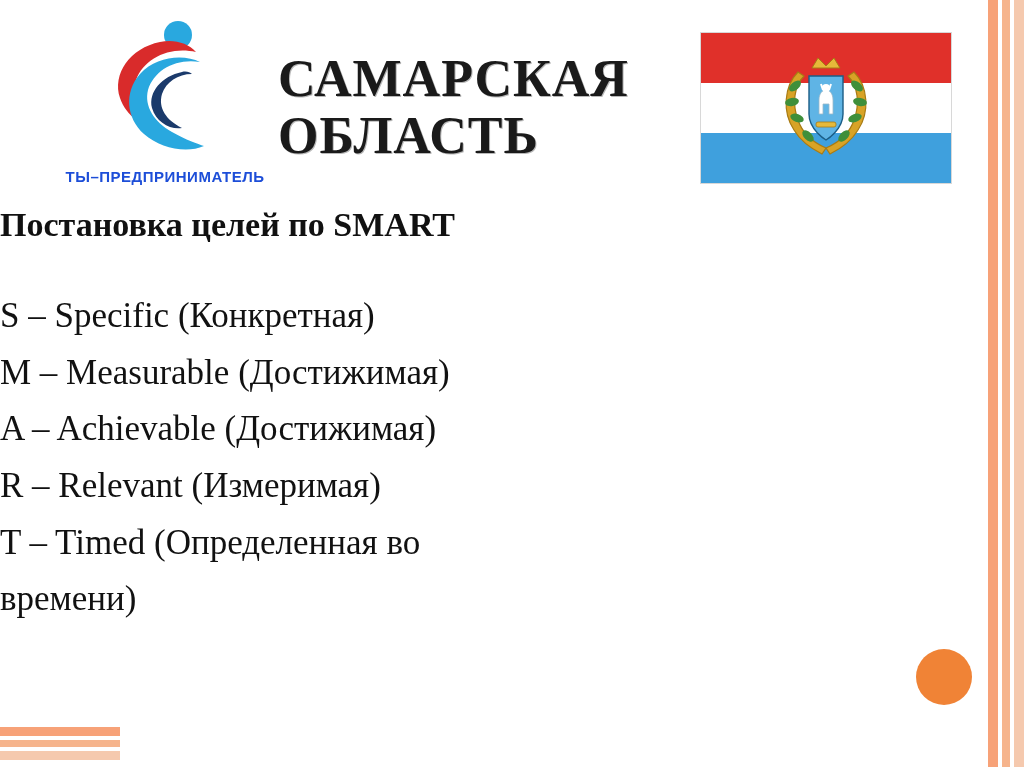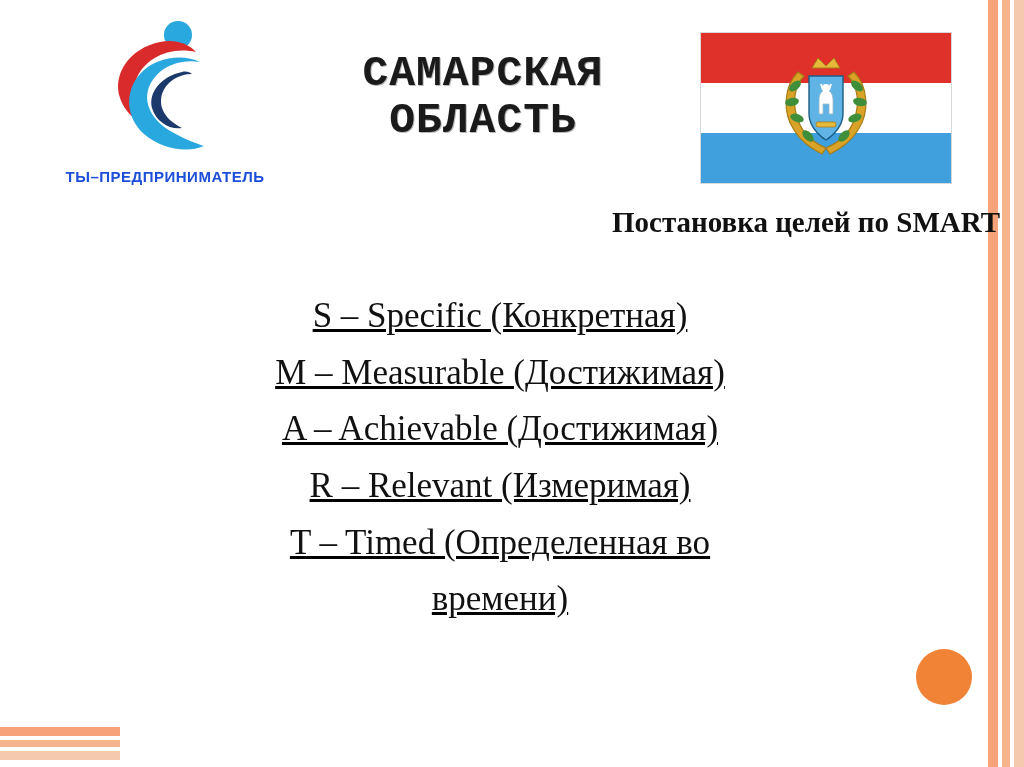--- a/index.html
+++ b/index.html
@@ -105,24 +105,24 @@
     font-size: 15px;
     letter-spacing: 0.5px;
     color: #1d4ed8;
   }
 
   .slide-title {
     position: absolute;
     left: 278px;
     top: 42px;
     width: 410px;
-    text-align: center;
-    font-family: Liberation Mono, monospace;
+    text-align: left;
+    font-family: Liberation Serif, serif;
     font-weight: bold;
-    font-size: 43px;
+    font-size: 52px;
     line-height: 1.1;
     letter-spacing: 1px;
     color: #1a1a1a;
     text-shadow: 1px 1px 0 #b9b9b9;
   }
 
   
   .flag {
     position: absolute;
     left: 700px;
@@ -145,35 +145,34 @@
     width: 96px;
     height: 112px;
   }
 
   
   .subtitle {
     position: absolute;
     left: 0;
     top: 206px;
     width: 1000px;
-    text-align: right;
+    text-align: left;
     font-family: "Liberation Serif", serif;
     font-weight: bold;
-    font-size: 29px;
+    font-size: 34px;
     color: #111111;
   }
 
   
   .smart-list {
     position: absolute;
     left: 0;
     top: 288px;
     width: 1000px;
-    text-align: center;
-    text-decoration: underline;
+    text-align: left;
   }
   .smart-item {
     font-family: "Liberation Serif", serif;
     font-size: 35px;
     line-height: 1.62;
     color: #111111;
     white-space: pre-wrap;
   }
 </style>
 </head>

